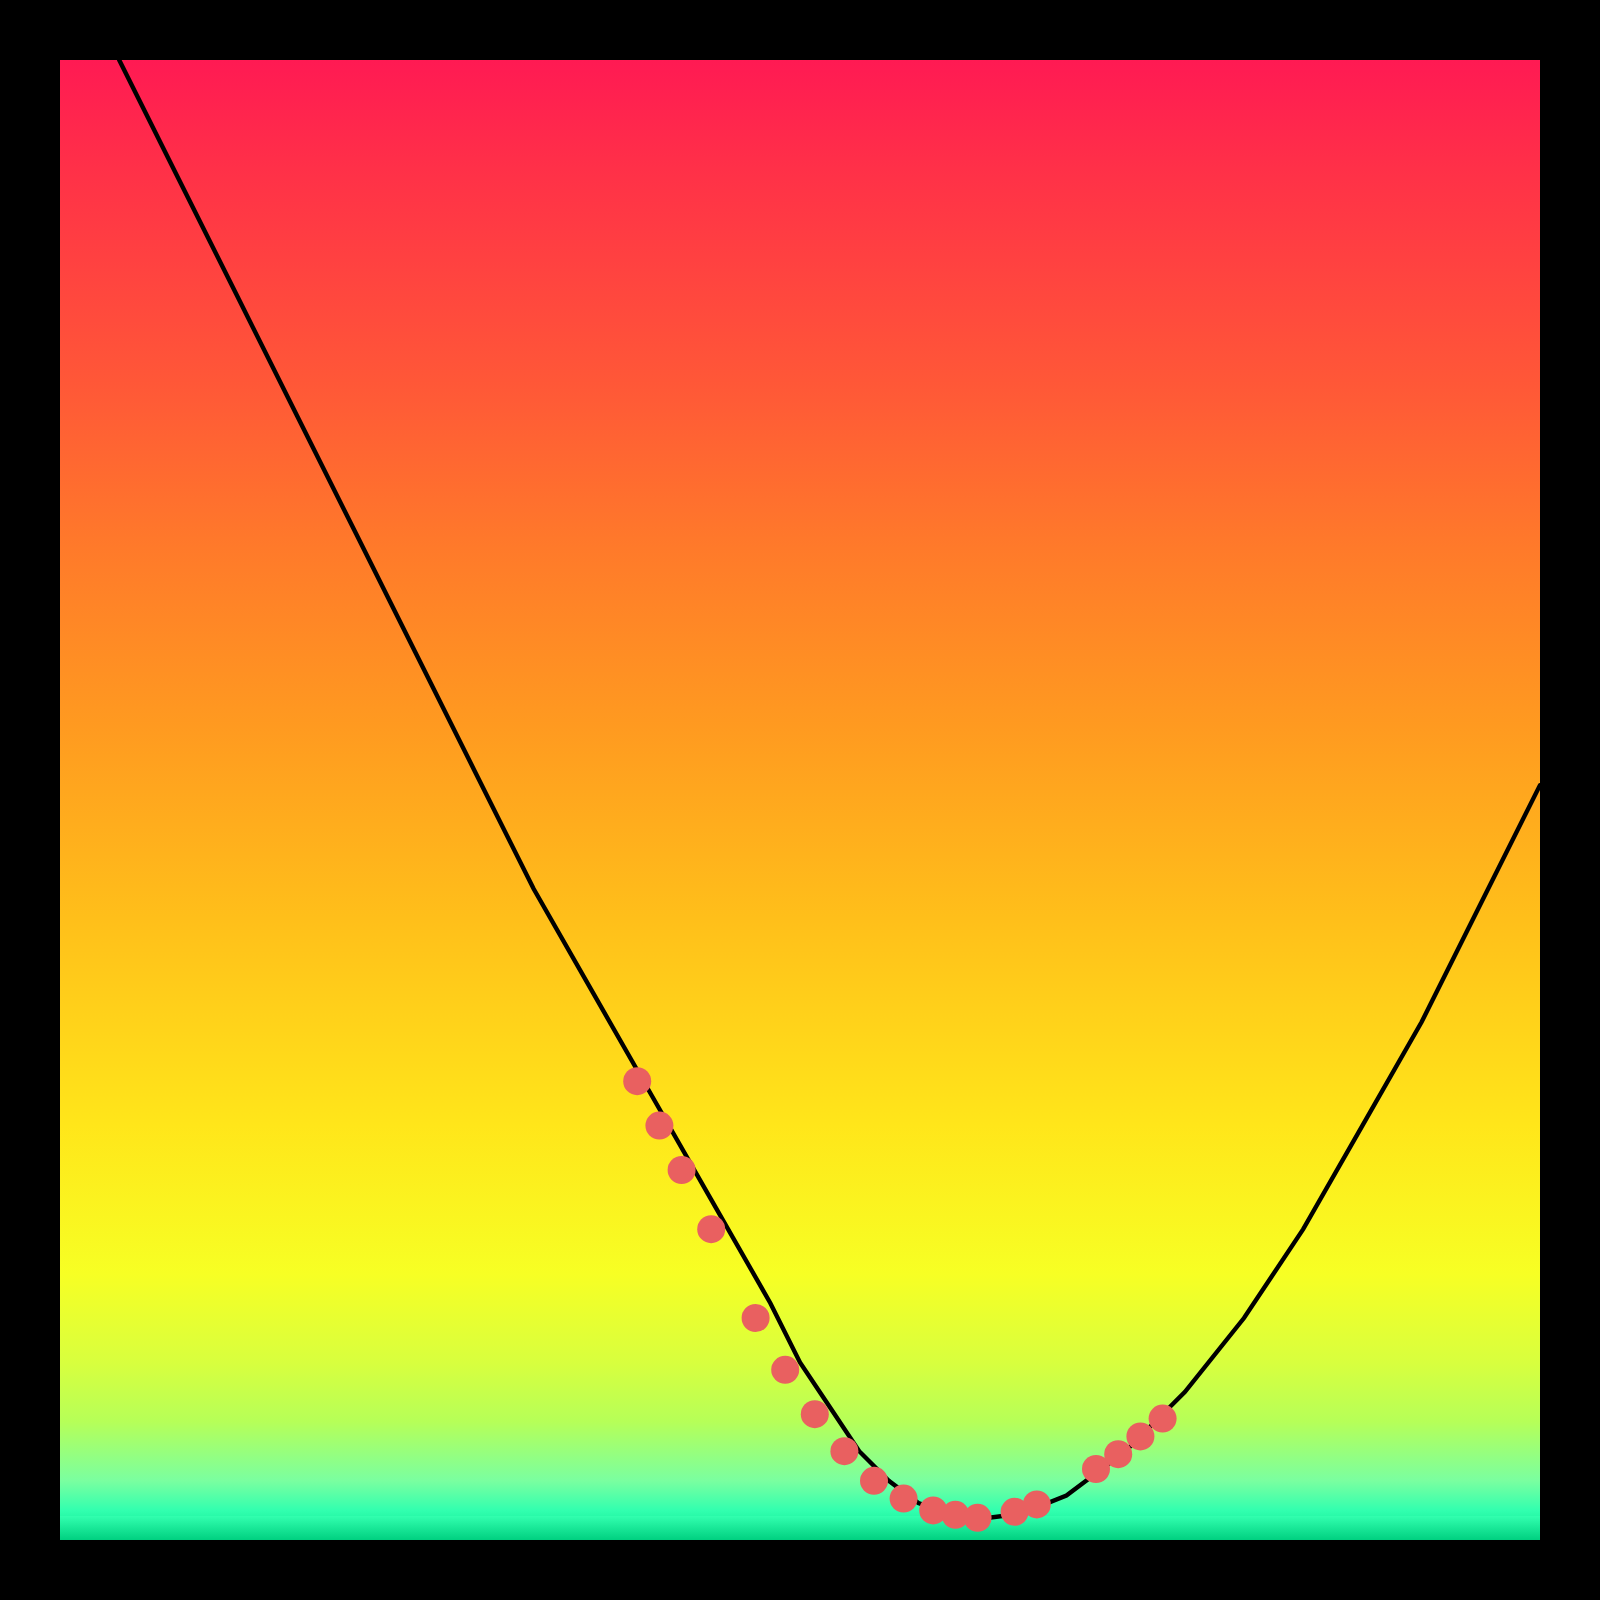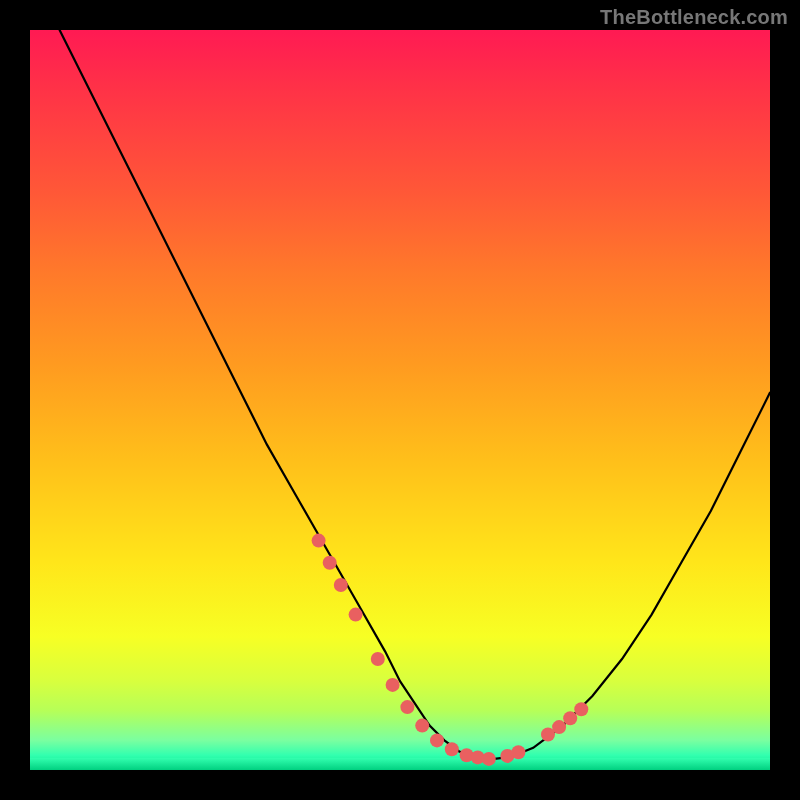--- a/index.html
+++ b/index.html
@@ -72,21 +72,20 @@
     font-weight: 600;
     letter-spacing: 0.2px;
     user-select: none;
   }
 </style>
 </head>
 <body>
 
 <div class="stage">
 
-  <div class="watermark">TheBottleneck.com</div>
 
   <div class="plot-area">
     <div class="gradient-bg"></div>
     <div class="green-strip"></div>
     <svg class="curve-svg" viewBox="0 0 740 740" preserveAspectRatio="none">
       <path id="curve-path" fill="none" stroke="#000000" stroke-width="2.2" stroke-linecap="round" d="M29.6 0.0 L59.2 59.2 L88.8 118.4 L118.4 177.6 L148.0 236.8 L177.6 296.0 L207.2 355.2 L236.8 414.4 L266.4 466.2 L296.0 518.0 L325.6 569.8 L355.2 621.6 L370.0 651.2 L384.8 673.4 L399.6 695.6 L414.4 710.4 L429.2 721.5 L444.0 726.7 L458.8 729.6 L481.0 726.7 L503.2 717.8 L532.8 695.6 L562.4 666.0 L592.0 629.0 L621.6 584.6 L651.2 532.8 L680.8 481.0 L710.4 421.8 L740.0 362.6"></path>
       <g id="dots-group">
           <circle cx="288.6" cy="510.6" r="7" fill="#e96060"></circle>
           <circle cx="299.7" cy="532.8" r="7" fill="#e96060"></circle>
           <circle cx="310.8" cy="555.0" r="7" fill="#e96060"></circle>

